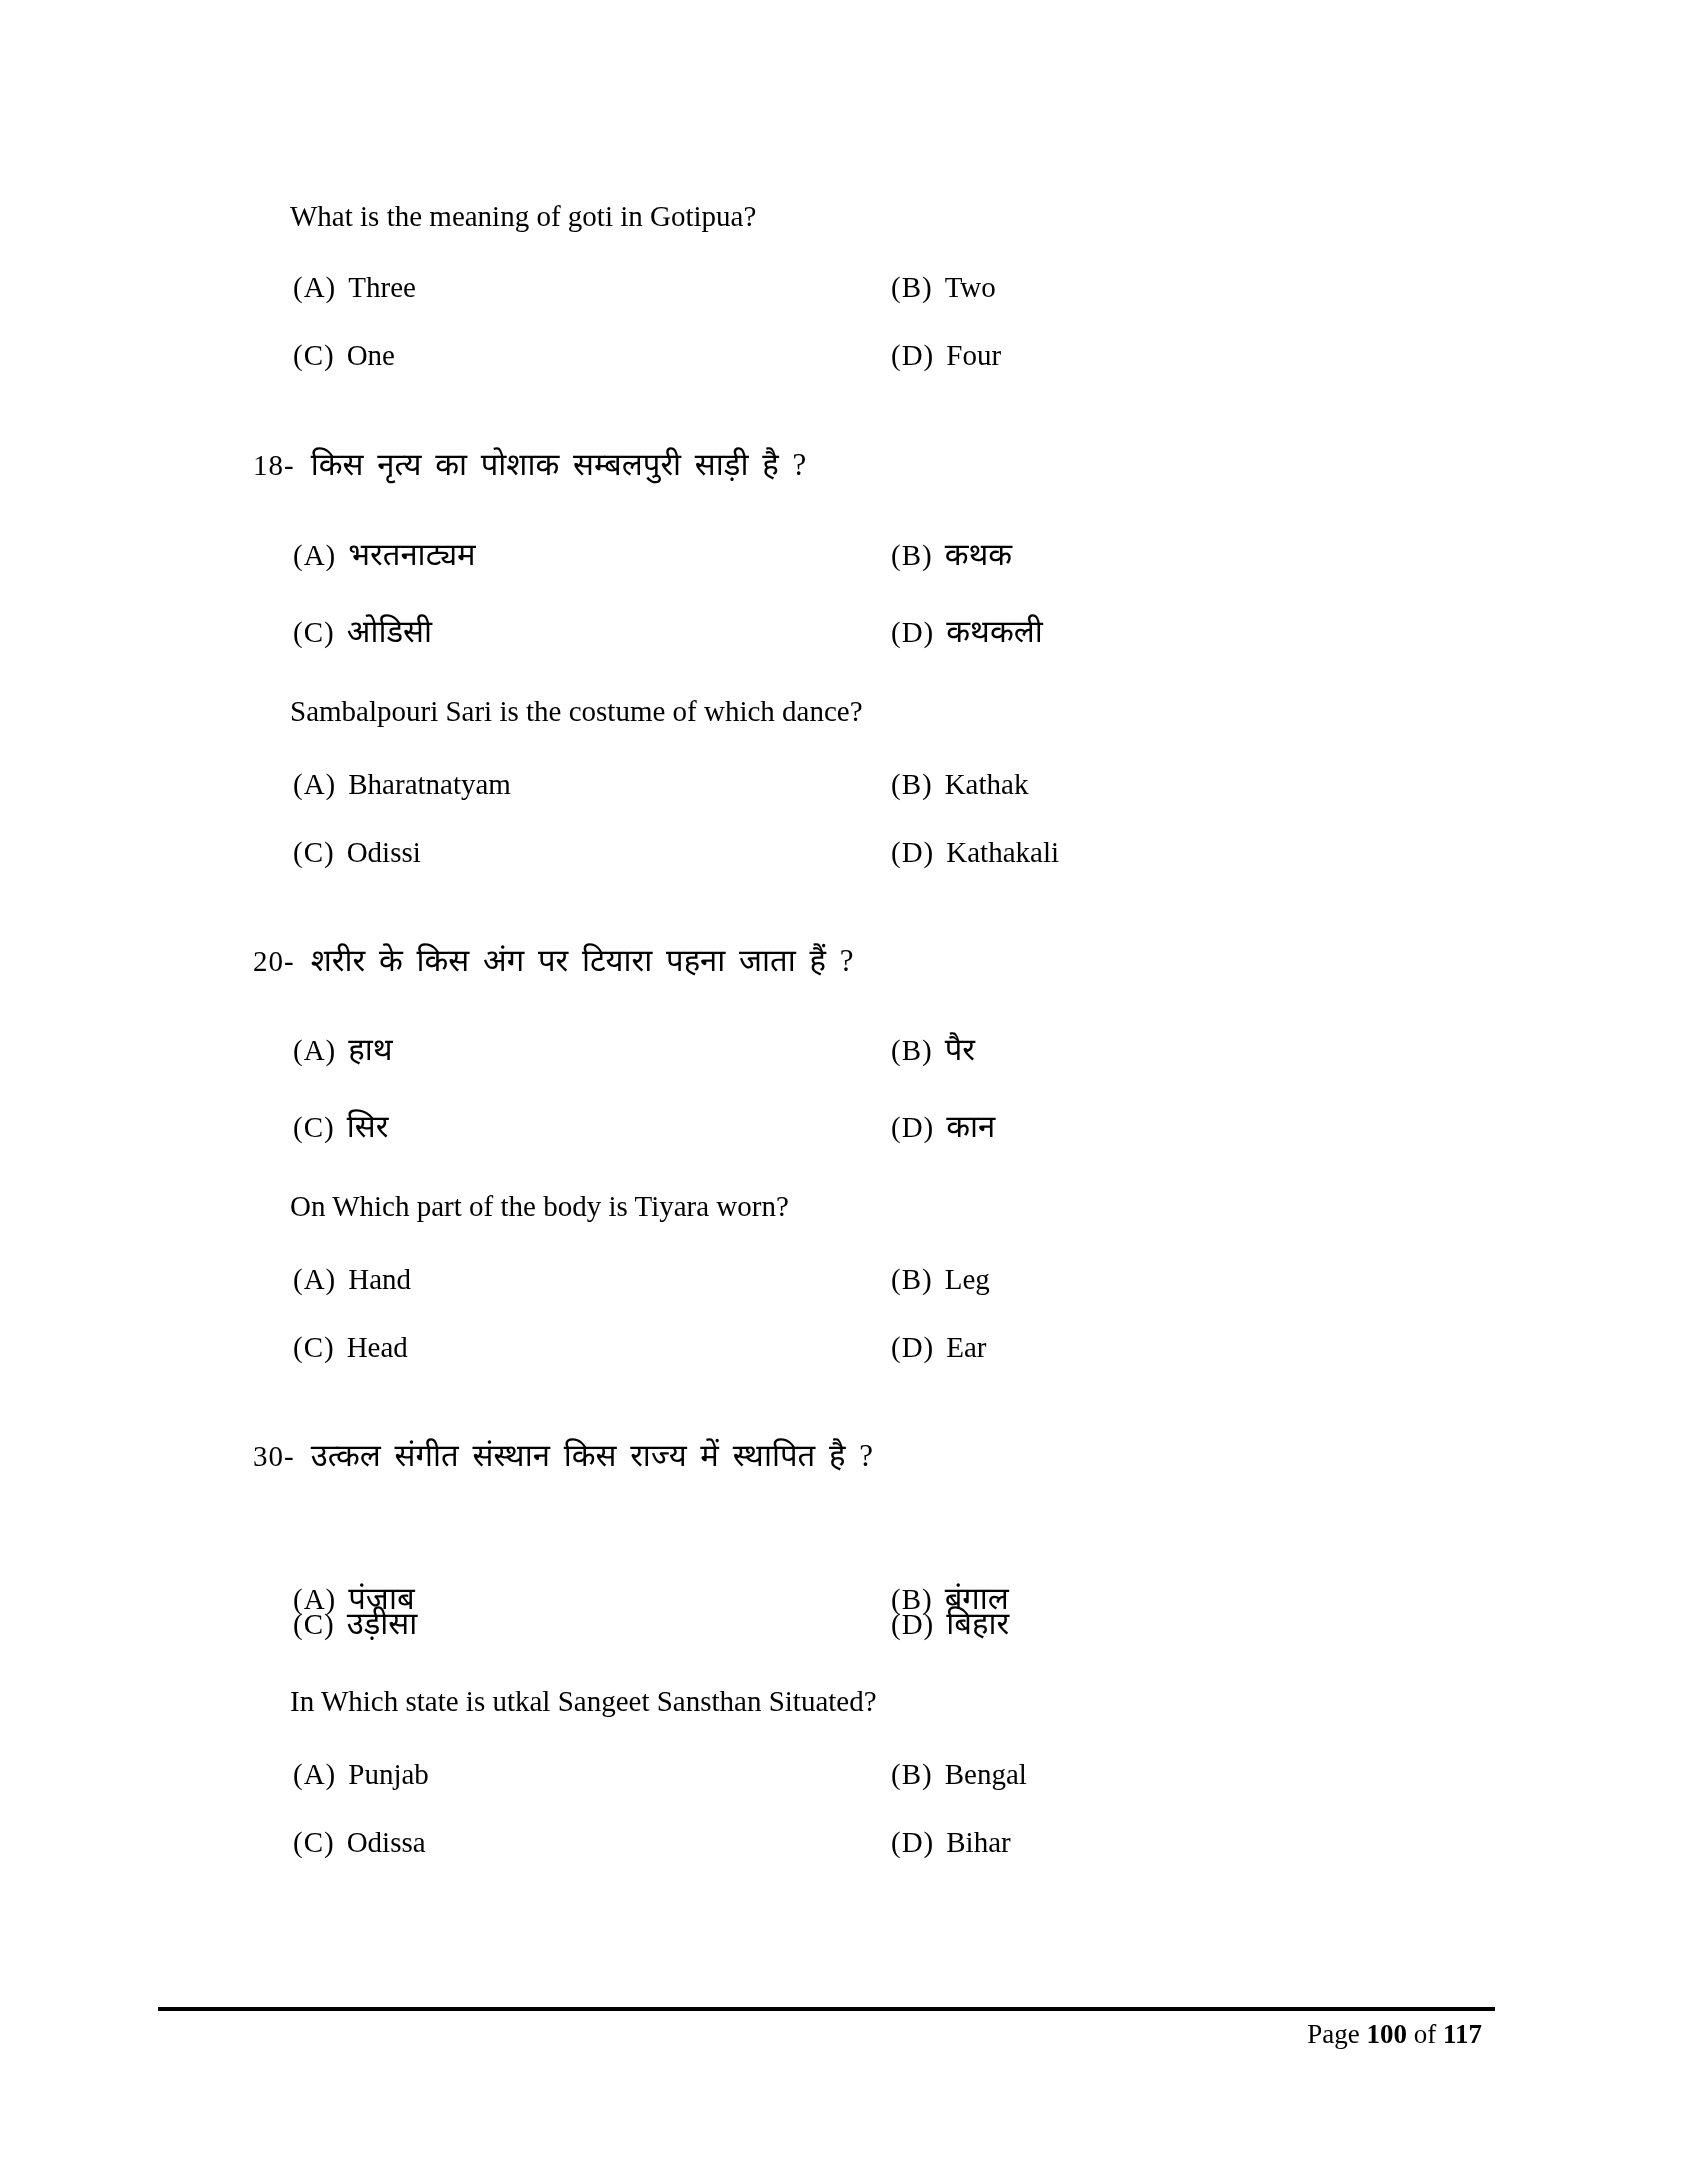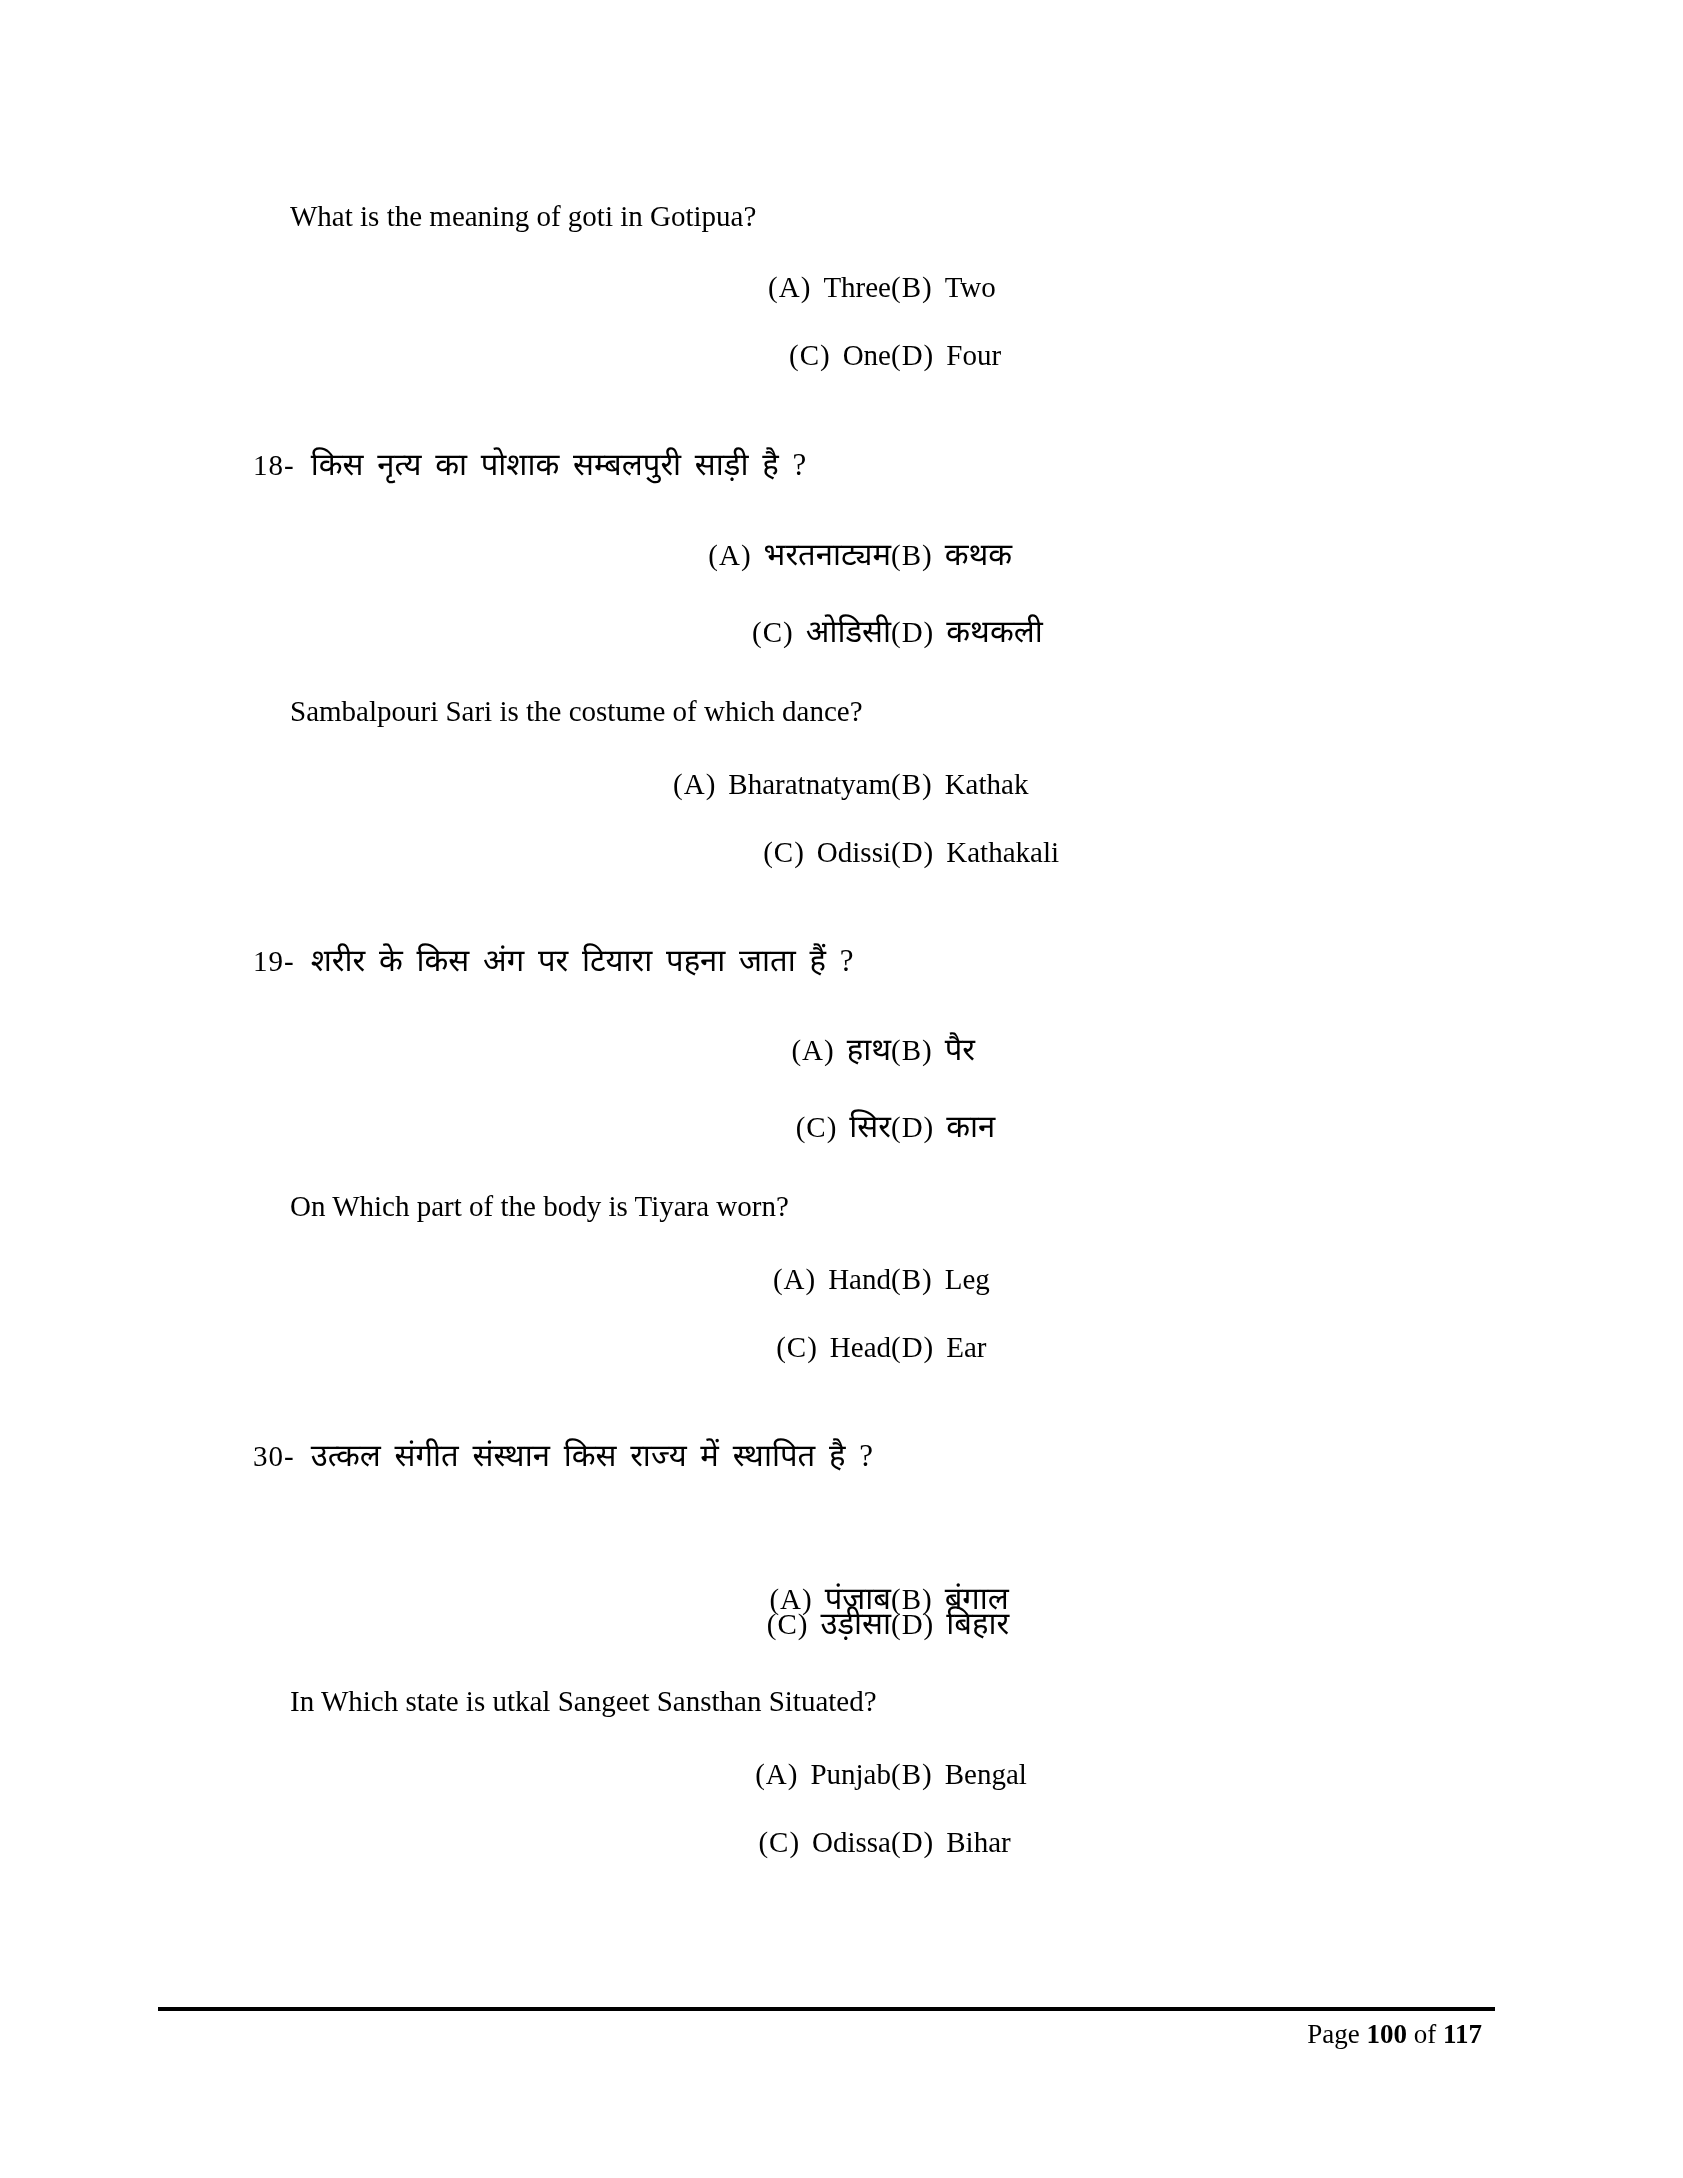--- a/index.html
+++ b/index.html
@@ -43,21 +43,20 @@
     font-size: 31px;
     word-spacing: 6px;
   }
   .opt-row {
     position: absolute;
     left: 293px;
     width: 1198px;
     height: 40px;
     display: flex;
     line-height: 36px;
-    text-align: right;
   }
   .opt {
     white-space: nowrap;
     font-size: 29px;
   }
   .opt.c1 { width: 598px; flex: 0 0 598px; }
   .opt-label {
     font-size: 29px;
     margin-right: 12px;
     letter-spacing: 1px;
@@ -146,21 +145,21 @@
   <div class="opt-row" style="top:834px">
     <div class="opt c1">
       <span class="opt-label">(C)</span><span class="opt-text">Odissi</span>
     </div>
     <div class="opt c2">
       <span class="opt-label">(D)</span><span class="opt-text">Kathakali</span>
     </div>
   </div>
 
   <div class="q-row hi" style="top:943px">
-    <span class="q-num">19-</span><span class="q-text" lang="hi">शरीर के किस अंग पर टियारा पहना जाता हैं ?</span>
+    <span class="q-num">20-</span><span class="q-text" lang="hi">शरीर के किस अंग पर टियारा पहना जाता हैं ?</span>
   </div>
   <div class="opt-row hi" style="top:1032px">
     <div class="opt c1">
       <span class="opt-label">(A)</span><span class="opt-text">हाथ</span>
     </div>
     <div class="opt c2">
       <span class="opt-label">(B)</span><span class="opt-text">पैर</span>
     </div>
   </div>
   <div class="opt-row hi" style="top:1109px">

